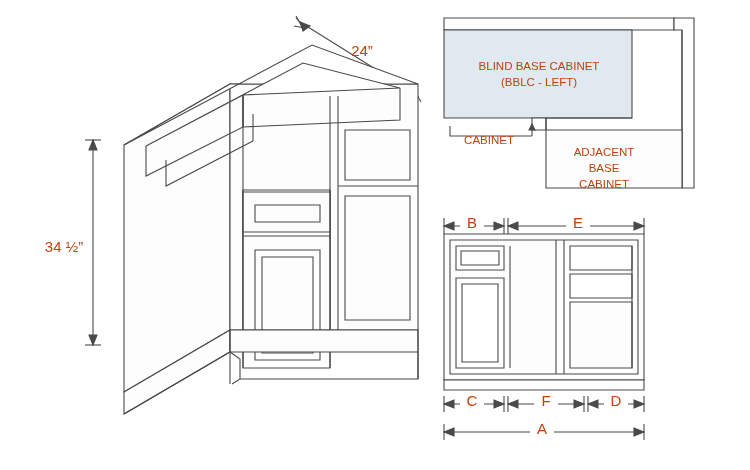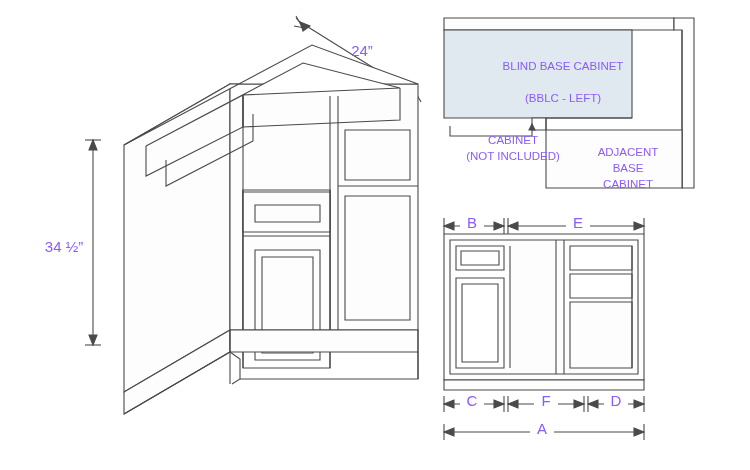--- a/index.html
+++ b/index.html
@@ -7,27 +7,27 @@
     width:750px;height:470px;
     background:#ffffff;
     font-family:"Liberation Sans", sans-serif;
     position:relative;
     overflow:hidden;
   }
   .stage{position:absolute;left:0;top:0;width:750px;height:470px;}
   .lbl{
     position:absolute;
     font-family:"Liberation Sans", sans-serif;
-    color:#8b5cf6;
+    color:#c2410c;
     white-space:pre;
     text-align:center;
     line-height:1.18;
   }
   .lbl-dim{font-size:15px;}
-  .lbl-box{font-size:11.5px;margin-left:24px;}
+  .lbl-box{font-size:11.5px;}
   svg{display:block;}
   .ln{stroke:#4a4a4a;stroke-width:1.1;fill:none;}
   .fill-lt{fill:#fdfdfd;}
   .fill-bl{fill:#dfe9ef;}
   .fill-wh{fill:#ffffff;}
 </style>
 </head>
 <body>
 
 <div class="stage">
@@ -111,24 +111,23 @@
     <path class="ln" d="M110 110 L110 122"></path>
     <path class="ln" d="M110 110 L196 110"></path>
 
     <path class="ln fill-lt" d="M110 122 L246 122 L246 180 L110 180 Z"></path>
 
     <path class="ln" d="M14 118 L14 128 L96 128 M96 128 L96 116"></path>
     <path class="ln" d="M96 116 L93 122 L99 122 Z" style="fill:#4a4a4a"></path>
   </svg>
 
   <div class="lbl lbl-box" style="left:444px;top:60px;width:190px;">BLIND BASE CABINET</div>
-  <div class="lbl lbl-box" style="left:444px;top:92px;width:190px;">(BBLC - LEFT)</div>
+  <div class="lbl lbl-box" style="left:444px;top:76px;width:190px;">(BBLC - LEFT)</div>
 
   <div class="lbl lbl-box" style="left:428px;top:134px;width:122px;">CABINET</div>
-  <div class="lbl lbl-box" style="left:428px;top:150px;width:122px;">(NOT INCLUDED)</div>
 
   <div class="lbl lbl-box" style="left:548px;top:162px;width:112px;">BASE</div>
   <div class="lbl lbl-box" style="left:548px;top:146px;width:112px;">ADJACENT</div>
   <div class="lbl lbl-box" style="left:548px;top:178px;width:112px;text-align:center;">CABINET</div>
 
   <svg width="310" height="250" viewBox="0 0 310 250" style="position:absolute;left:436px;top:208px;">
 
     <g>
       <path class="ln" d="M8 18 L68 18"></path>
       <path class="ln" style="fill:#4a4a4a" d="M8 18 L18 14 L18 22 Z"></path>

